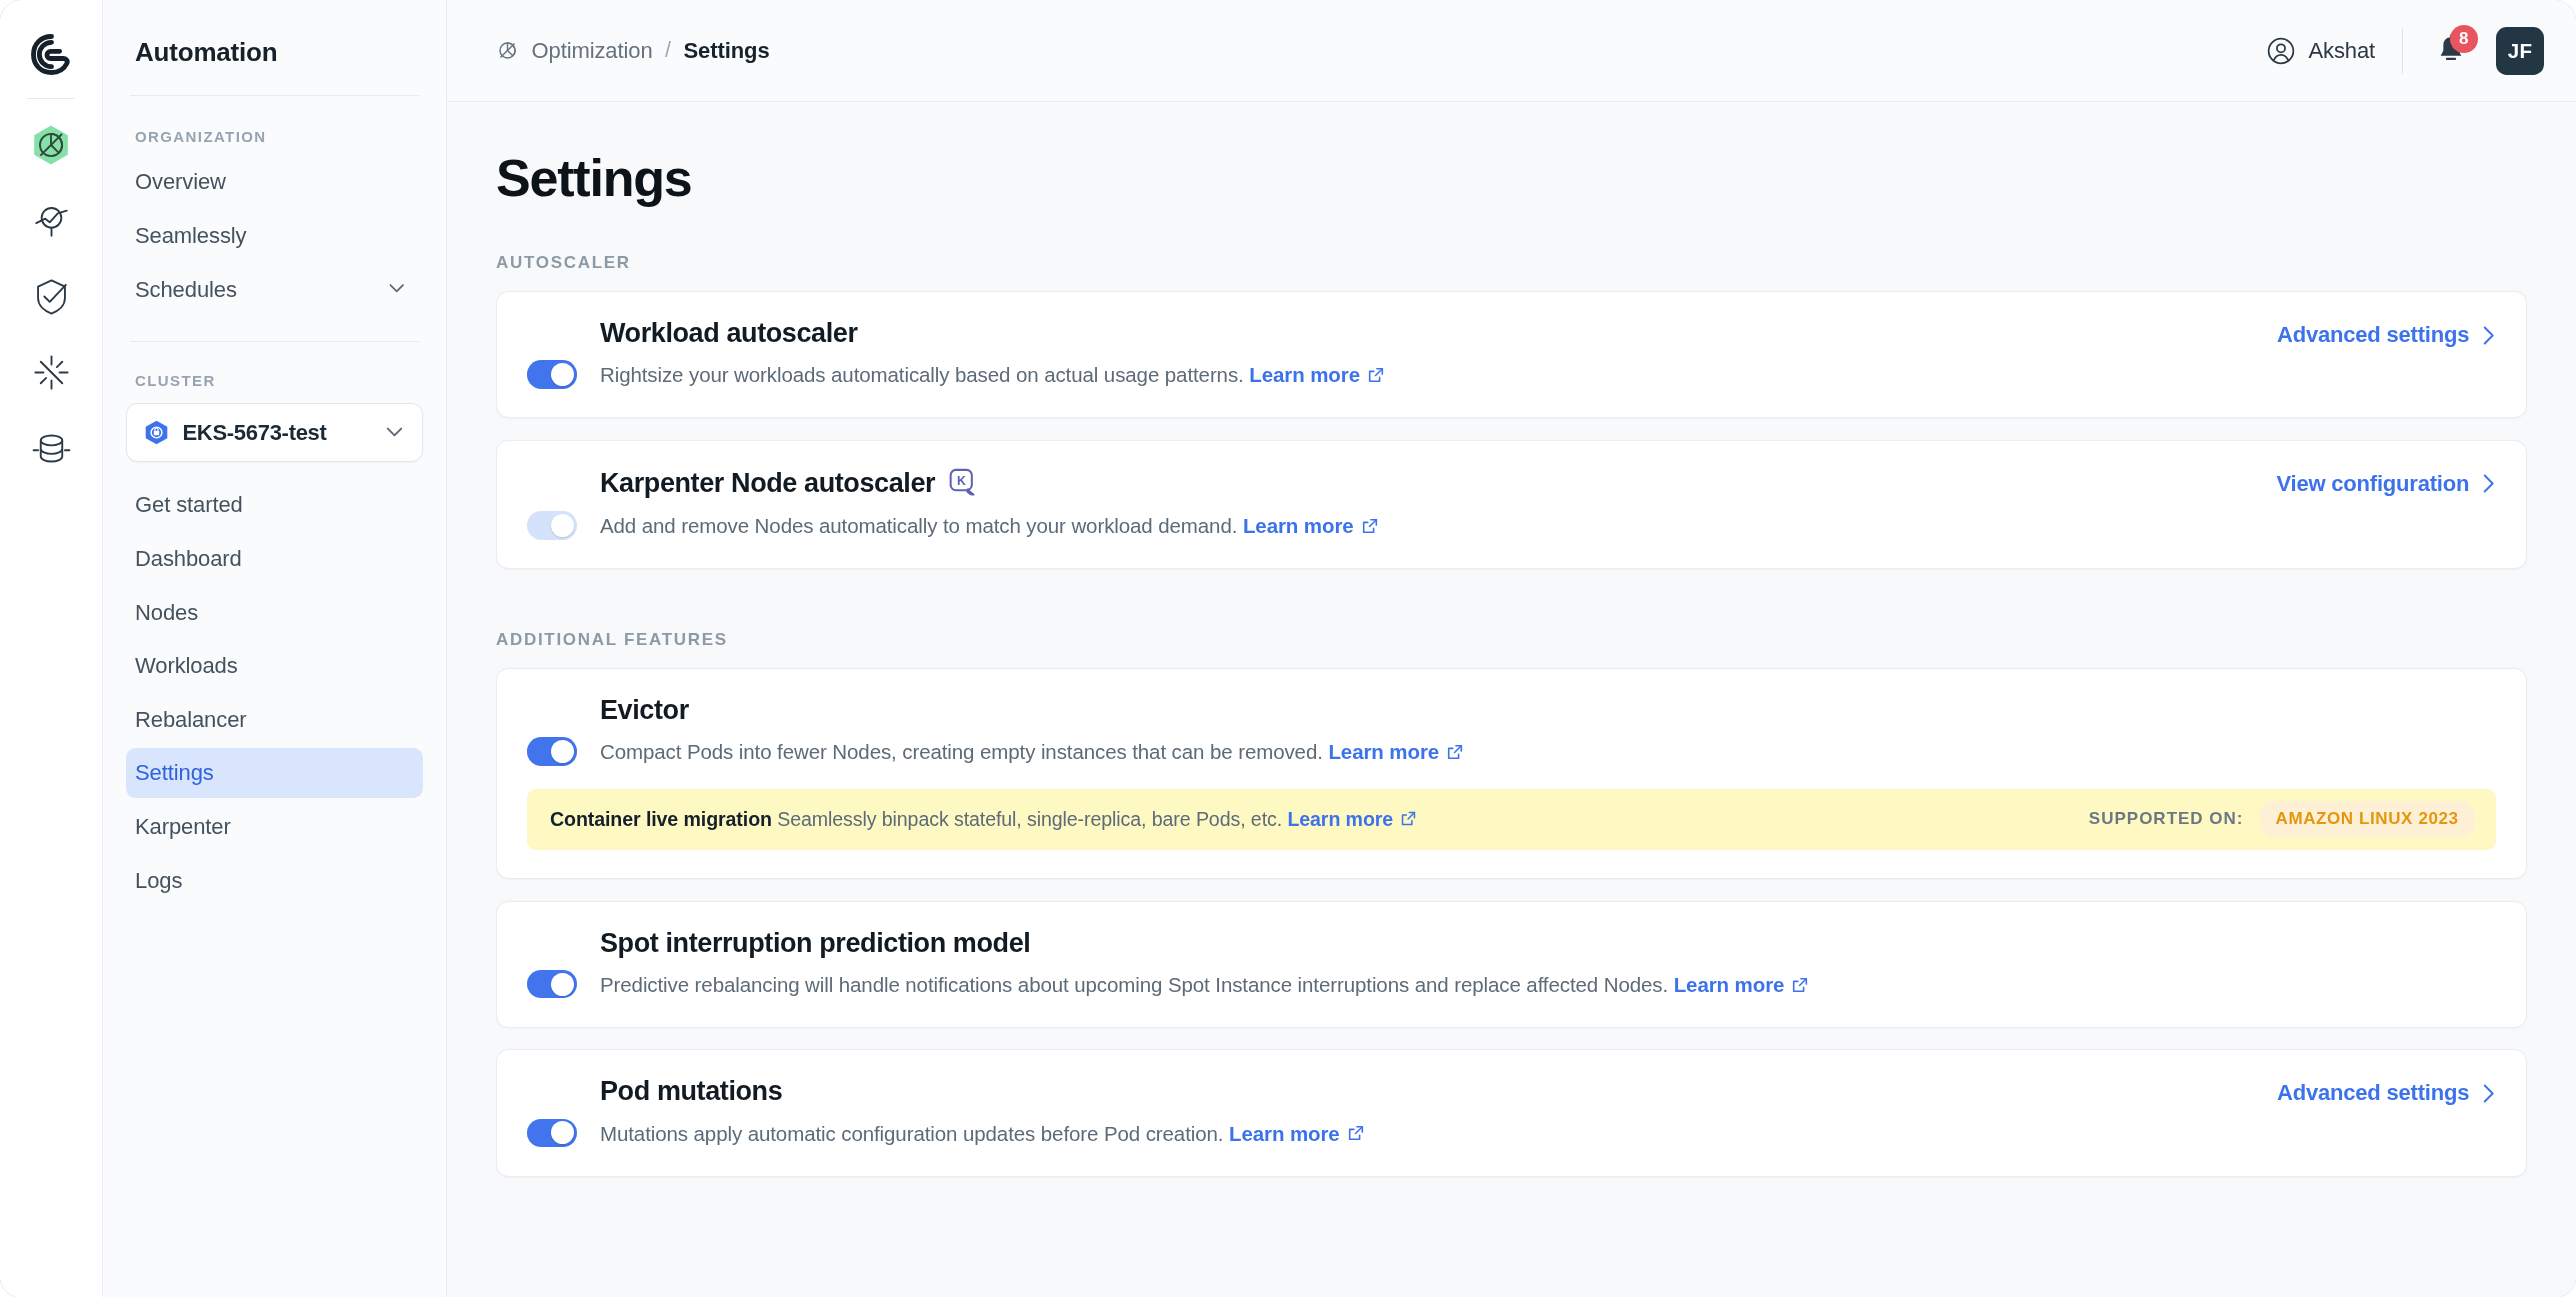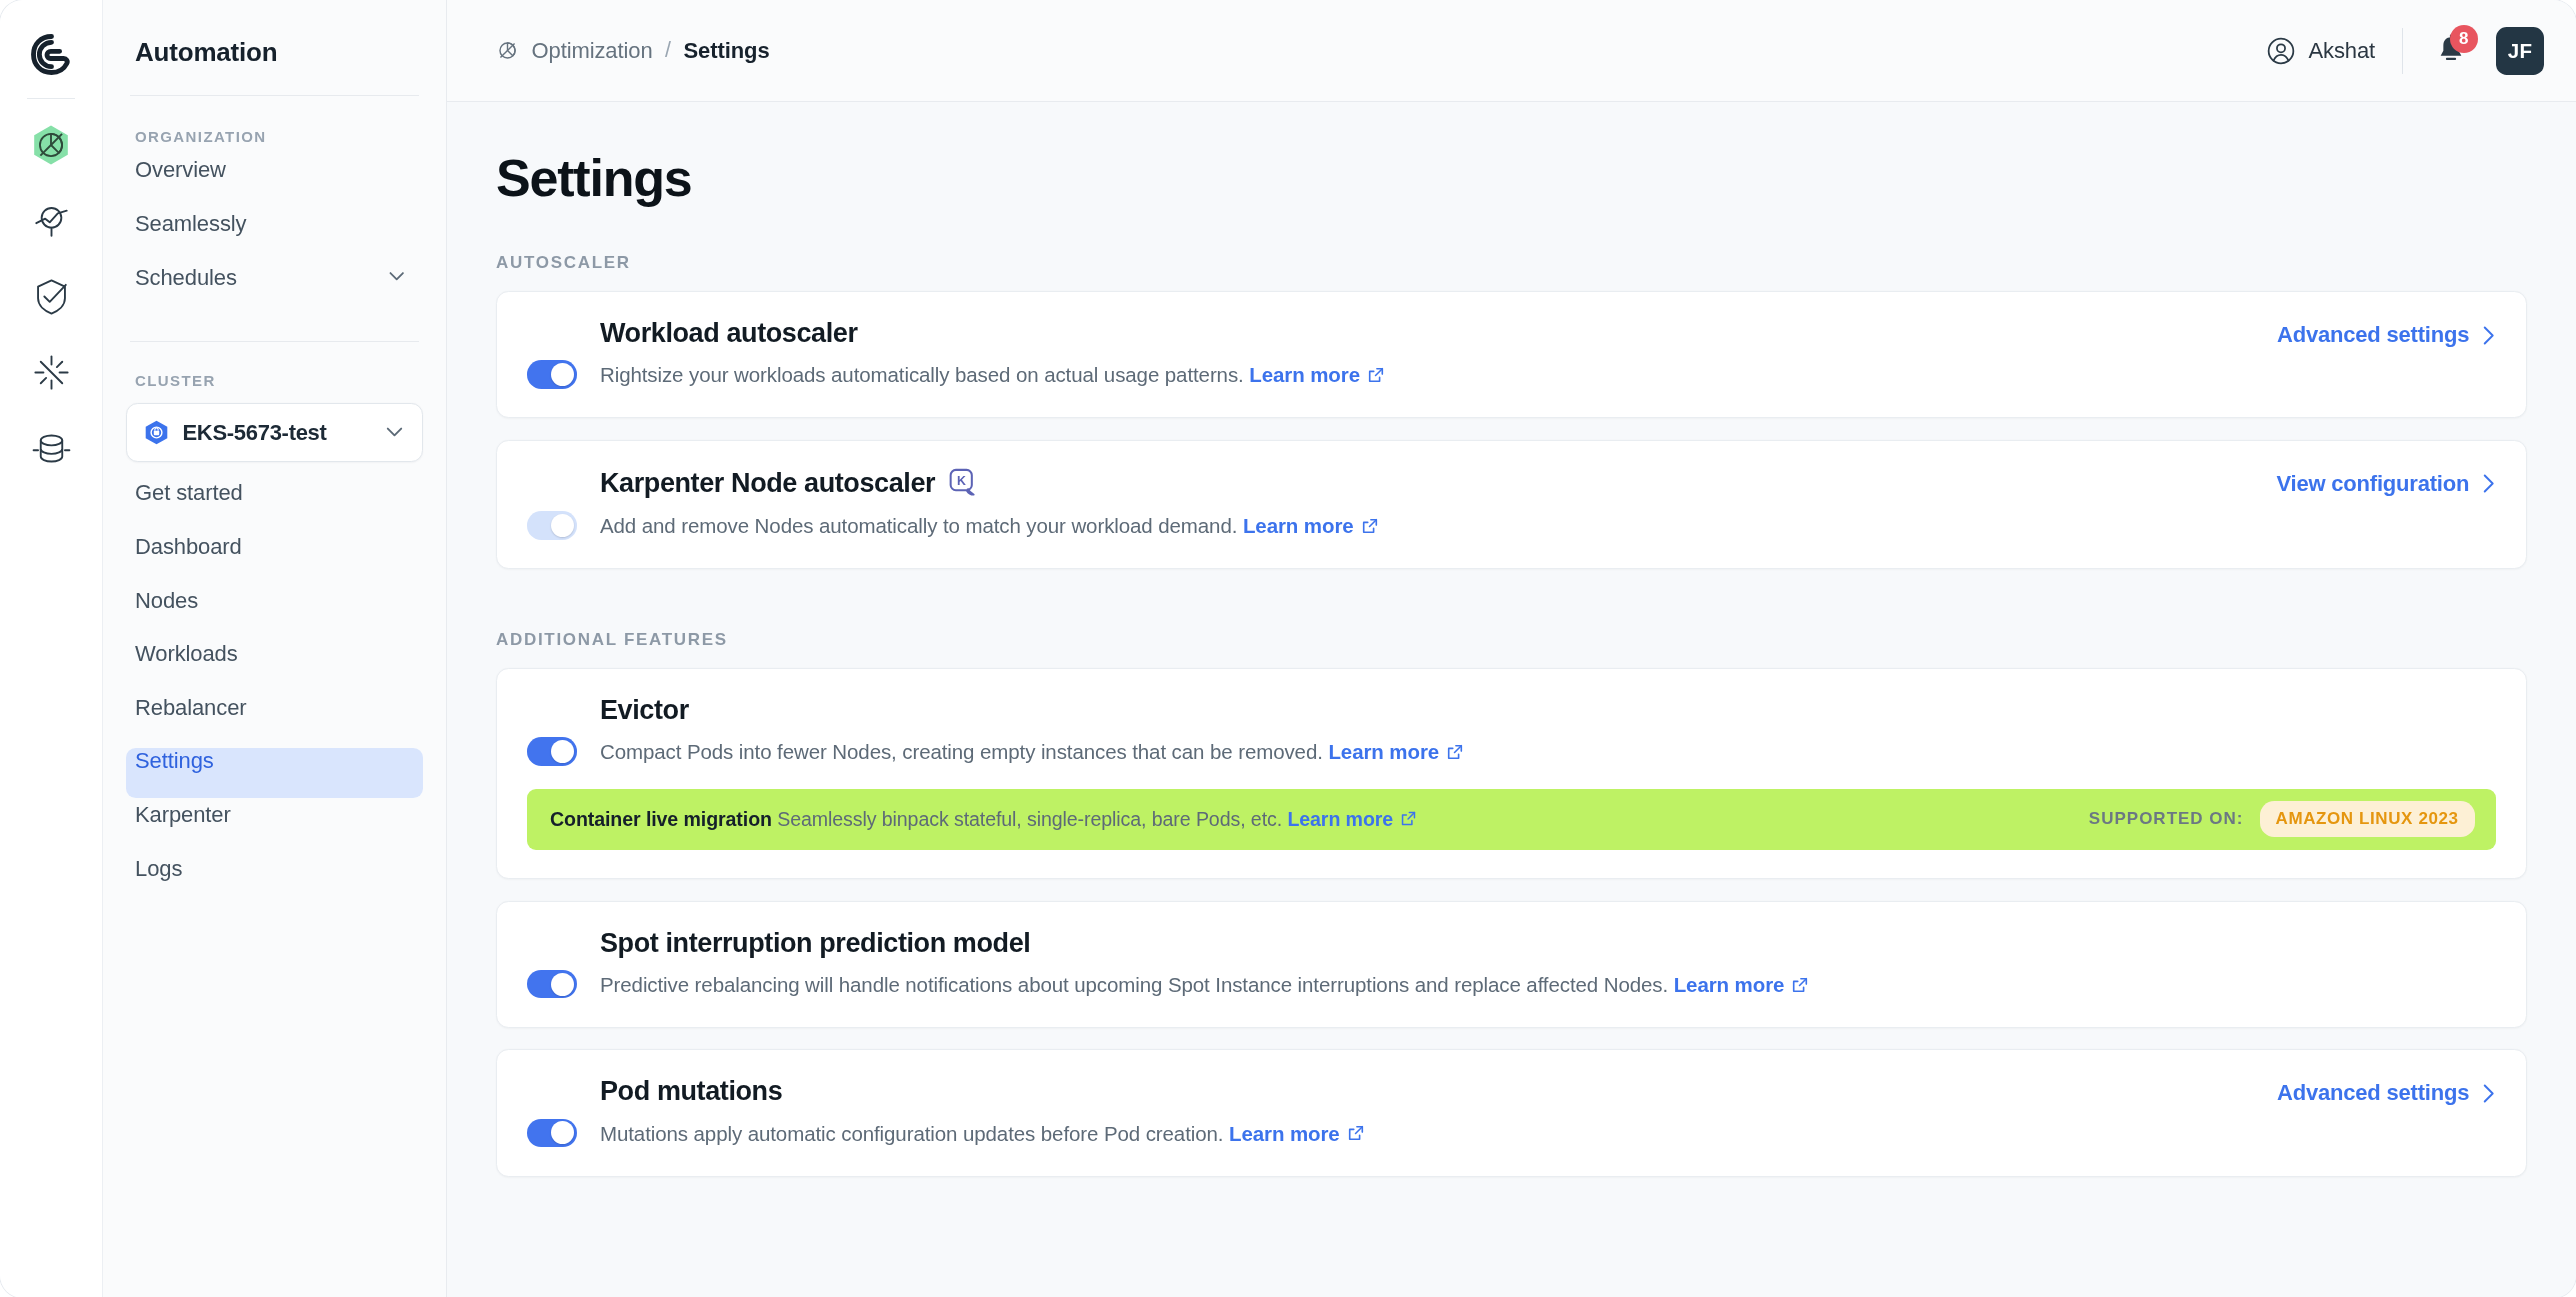--- a/index.html
+++ b/index.html
@@ -63,21 +63,21 @@
   .nav-sep { height: 0.9px; background: #e7eaee; margin: 27px 27px 0 27px; }
   .nav-group-label {
     font-size: 15px;
     font-weight: 600;
     color: #97a3b0;
     letter-spacing: 1.4px;
     padding: 32px 0 0 32px;
   }
   .nav-list { padding: 12.5px 23px 0 23px; }
   .nav-item {
-    display: flex; justify-content: space-between;
+    display: flex; align-items: center; justify-content: space-between;
     height: 50px;
     padding: 0 16px 0 9px;
     border-radius: 9.8px;
     cursor: pointer;
     margin-bottom: 3.6px;
   }
   .nav-item span.lbl {
     font-size: 22px;
     color: #44525f;
     letter-spacing: -0.1px;
@@ -211,21 +211,21 @@
     position: absolute;
     right: 30px; top: 30px;
     display: flex; align-items: center; gap: 12.5px;
     color: #3c73ec; font-size: 22px; font-weight: 600;
     cursor: pointer; letter-spacing: -0.2px;
   }
   .chev-r { width: 14.3px; height: 23px; display: flex; }
 
   .subbanner {
     margin-top: 23px;
-    background: #bef264;
+    background: #fef9c3;
     border-radius: 9px;
     height: 61px;
     display: flex; align-items: center;
     padding: 0 21.4px 0 23px;
   }
   .sb-text { flex: 1; font-size: 19.6px; color: #5d6a77; letter-spacing: -0.1px; }
   .sb-text b { color: #15202a; font-weight: 700; }
   .sb-right { display: flex; align-items: center; gap: 16px; }
   .sb-supported { font-size: 17px; font-weight: 600; color: #6b7883; letter-spacing: 1px; }
   .pill {

